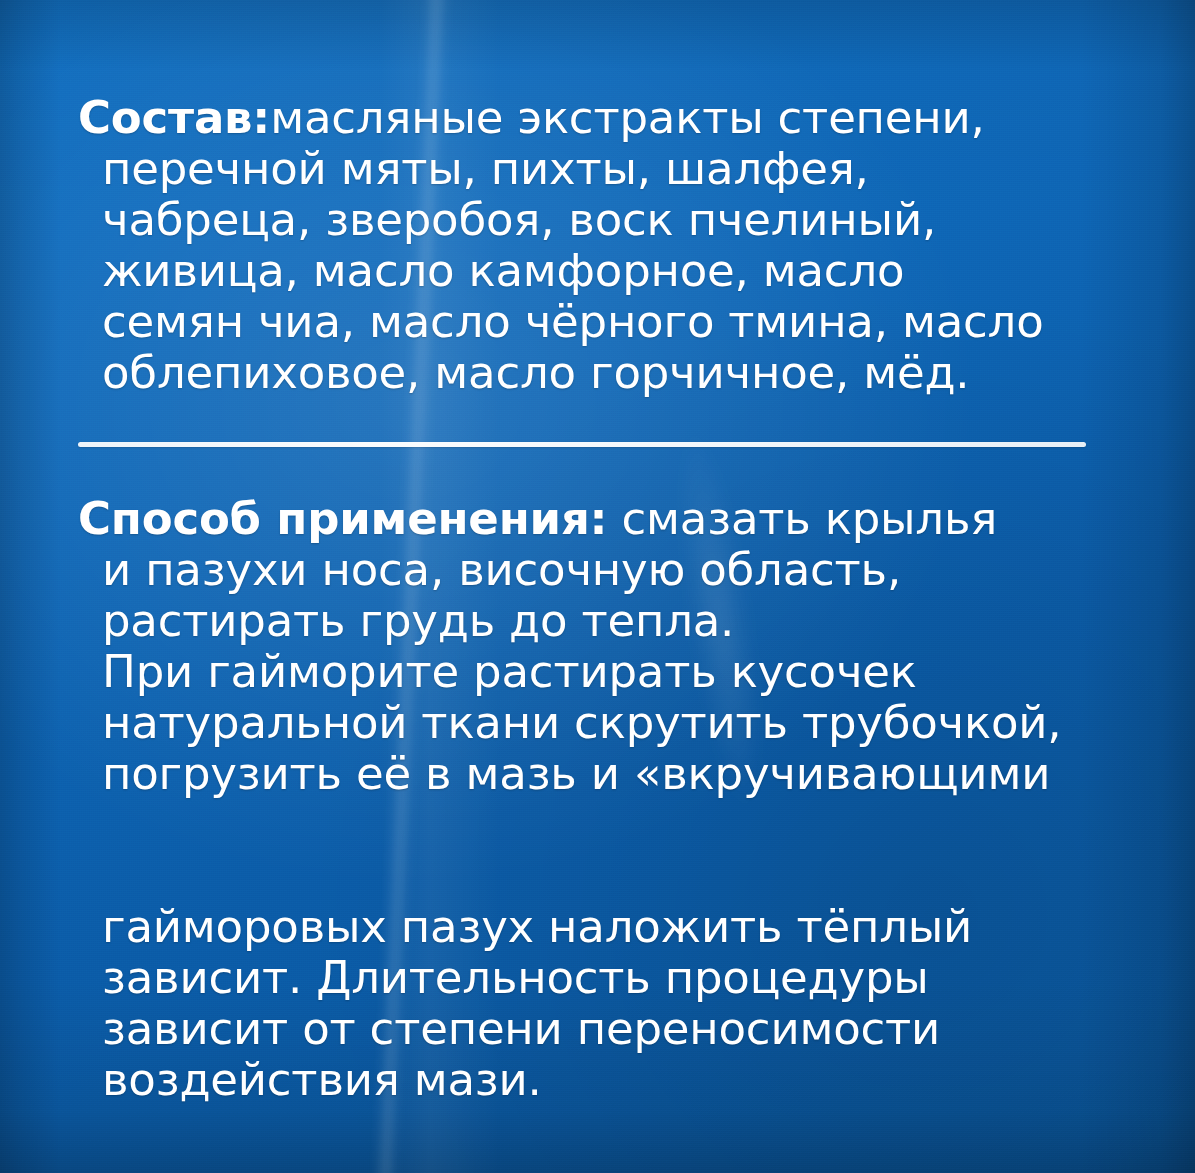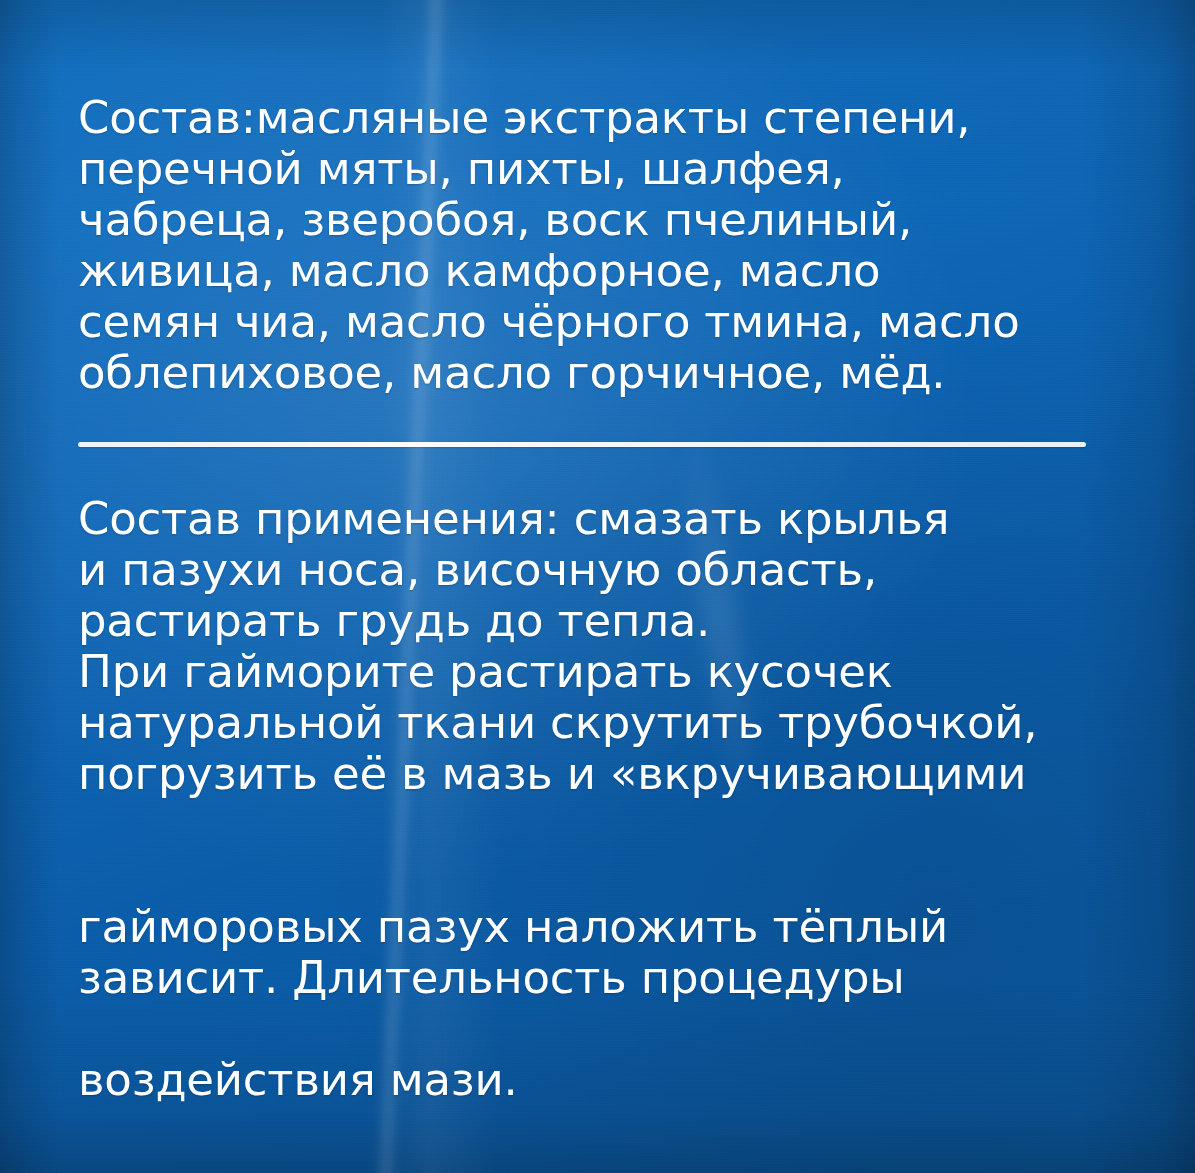--- a/index.html
+++ b/index.html
@@ -92,25 +92,26 @@
 
   .block {
     color: #ffffff;
     font-size: 45px;
     line-height: 51px;
     letter-spacing: -0.2px;
     text-shadow: 0 1px 2px rgba(0,0,0,0.22);
   }
 
   .block .lead {
-    font-weight: normal;
+    font-weight: bold;
   }
 
   .para-line {
     white-space: pre;
+    margin-left: 24px;
   }
 
   .divider {
     margin: 44px 0 46px 0;
     height: 5px;
     width: 1008px;
     background: linear-gradient(90deg, rgba(255,255,255,0.92), rgba(255,255,255,0.98) 30%, rgba(255,255,255,0.90));
     border-radius: 3px;
     box-shadow: 0 1px 2px rgba(0,0,0,0.15);
   }
@@ -130,28 +131,28 @@
       <span class="para-line">перечной мяты, пихты, шалфея,</span><br>
       <span class="para-line">чабреца, зверобоя, воск пчелиный,</span><br>
       <span class="para-line">живица, масло камфорное, масло</span><br>
       <span class="para-line">семян чиа, масло чёрного тмина, масло</span><br>
       <span class="para-line">облепиховое, масло горчичное, мёд.</span>
     </div>
 
     <div class="divider"></div>
 
     <div class="block">
-      <span class="lead">Состав применения:</span> <span>смазать крылья</span><br>
+      <span class="lead">Способ применения:</span> <span>смазать крылья</span><br>
       <span class="para-line">и пазухи носа, височную область,</span><br>
       <span class="para-line">растирать грудь до тепла.</span><br>
       <span class="para-line">При гайморите растирать кусочек</span><br>
       <span class="para-line">натуральной ткани скрутить трубочкой,</span><br>
       <span class="para-line">погрузить её в мазь и «вкручивающими</span><br>
       <br>
       <br>
       <span class="para-line">гайморовых пазух наложить тёплый</span><br>
       <span class="para-line">зависит. Длительность процедуры</span><br>
-      <br>
+      <span class="para-line">зависит от степени переносимости</span><br>
       <span class="para-line">воздействия мази.</span>
     </div>
 
   </div>
 </div>
 
 </body></html>

